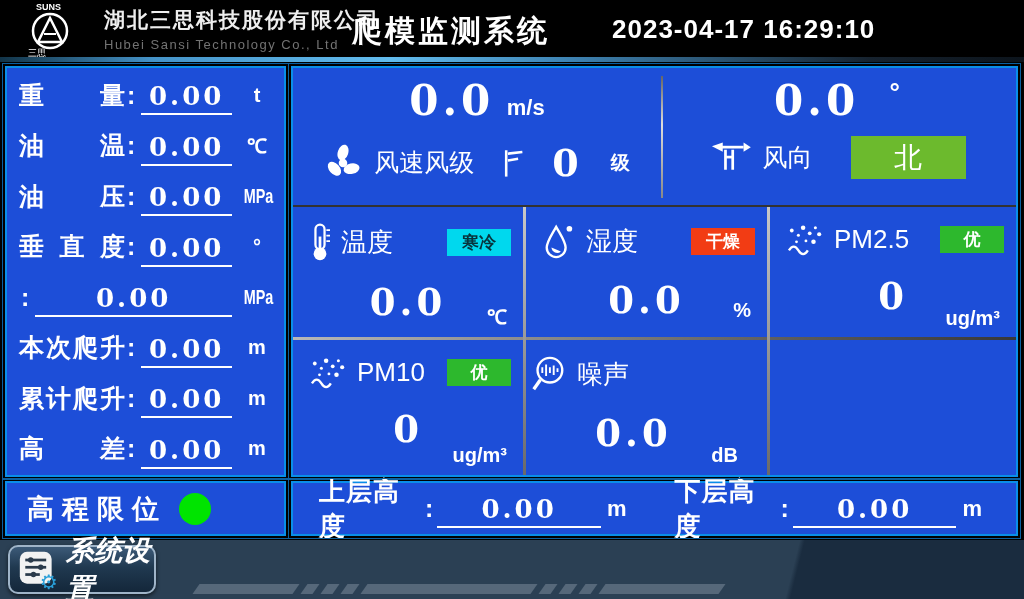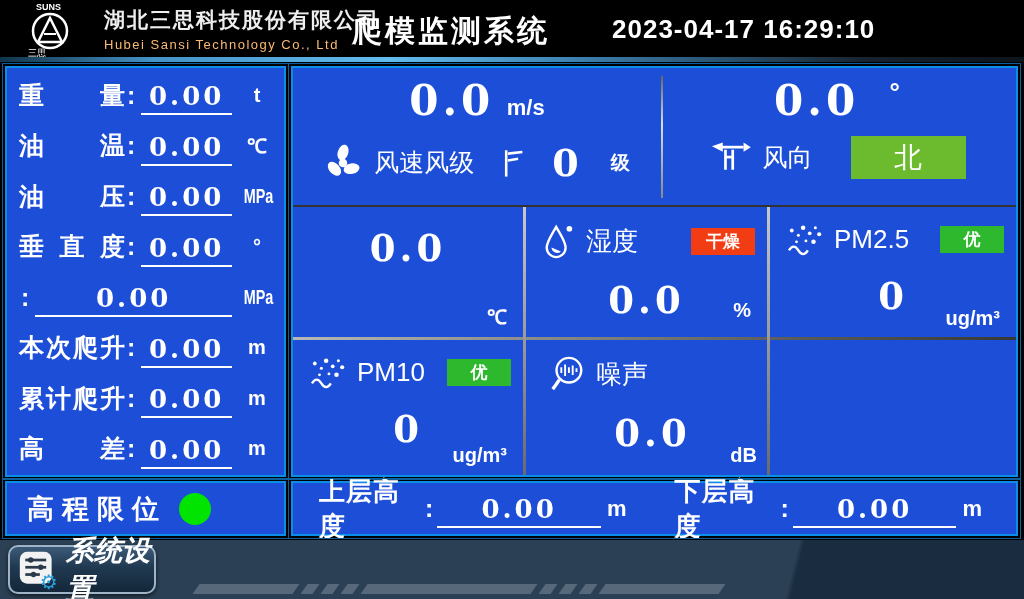--- a/index.html
+++ b/index.html
@@ -5,21 +5,21 @@
   * { margin:0; padding:0; box-sizing:border-box; }
   html,body { width:1024px; height:599px; background:#000; overflow:hidden;
               font-family:"Liberation Sans", sans-serif; }
   .screen { position:relative; width:1024px; height:599px; background:#000; color:#fff; }
 
   
   .header { position:absolute; left:0; top:0; width:1024px; height:57px; background:#000; }
   .logo { position:absolute; left:22px; top:1px; }
   .company { position:absolute; left:104px; top:6px; }
   .company-cn { font-size:21px; font-weight:bold; letter-spacing:2px; color:#eee; }
-  .company-en { font-size:13px; letter-spacing:1.5px; color:#fdba74; margin-top:3px; }
+  .company-en { font-size:13px; letter-spacing:1.5px; color:#737373; margin-top:3px; }
   .app-title { position:absolute; left:352px; top:11px; font-size:30px; font-weight:bold; letter-spacing:3px; }
   .datetime { position:absolute; left:612px; top:14px; font-size:26px; font-weight:bold; letter-spacing:1px; }
   .header-line { position:absolute; left:0; top:57px; width:1024px; height:5px;
     background:linear-gradient(90deg,#123448 0%,#4593c8 15%,#62bcee 38%,#3f85b5 55%,#16222e 85%,#0c141c 100%); }
 
   
   .panel { position:absolute; border:2px solid #0a8ee8; outline:1px solid #0a5f9f; outline-offset:2px; background:#1d4ed8; }
   .left-panel  { left:5px;   top:66px;  width:281px; height:411px; padding:2px 4px; }
   .right-panel { left:291px; top:66px;  width:727px; height:411px; }
   .limit-box   { left:5px;   top:481px; width:281px; height:55px; }
@@ -217,20 +217,32 @@
       <span class="wind-label">风向</span>
       <span class="dir-box">北</span>
     </div>
 
     <div class="hline-top"></div>
     <div class="hline-mid"></div>
     <div class="vline1"></div>
     <div class="vline2"></div>
 
     <div class="cell" style="left:2px; top:140px; width:226px; height:128px;">
+      <div class="cell-head">
+        <span>
+          <svg width="22" height="40" viewBox="0 0 24 44">
+            <rect x="7" y="3" width="10" height="27" rx="5" fill="none" stroke="#fff" stroke-width="2.5"></rect>
+            <circle cx="12" cy="35" r="7" fill="#fff"></circle>
+            <rect x="10.5" y="16" width="3" height="16" fill="#fff"></rect>
+            <path d="M19 9 H23 M19 15 H23 M19 21 H23" stroke="#fff" stroke-width="2"></path>
+          </svg>
+        </span>
+        <span class="slabel">温度</span>
+        <span class="badge badge-cold">寒冷</span>
+      </div>
       <div class="sval">0.0</div>
       <div class="sunit">℃</div>
     </div>
 
     <div class="cell" style="left:235px; top:140px; width:237px; height:120px;">
       <div class="cell-head">
         <span>
           <svg width="34" height="38" viewBox="0 0 36 40">
             <path d="M15 5 C10 14 5 21 5 27 a10 10 0 0 0 20 0 C25 21 20 14 15 5 Z" fill="none" stroke="#fff" stroke-width="2.5"></path>
             <path d="M10 27 a6 6 0 0 0 10 4 Z" fill="#fff"></path>
@@ -287,21 +299,21 @@
             <path d="M3 30 q5 -8 10 0 q5 8 10 0" fill="none" stroke="#fff" stroke-width="2.5"></path>
           </svg>
         </span>
         <span class="slabel">PM10</span>
         <span class="badge badge-good">优</span>
       </div>
       <div class="sval">0</div>
       <div class="sunit">ug/m³</div>
     </div>
 
-    <div class="cell" style="left:241px; top:273px; width:237px; height:132px;">
+    <div class="cell" style="left:222px; top:273px; width:237px; height:132px;">
       <div class="cell-head">
         <span>
           <svg width="38" height="38" viewBox="0 0 40 40">
             <circle cx="22" cy="16" r="13" fill="none" stroke="#fff" stroke-width="2.5"></circle>
             <path d="M14 13 V19 M18 10 V22 M22 13 V19 M26 11 V21 M30 14 V18" stroke="#fff" stroke-width="2"></path>
             <line x1="12" y1="26" x2="5" y2="36" stroke="#fff" stroke-width="3.5"></line>
           </svg>
         </span>
         <span class="slabel">噪声</span>
       </div>

